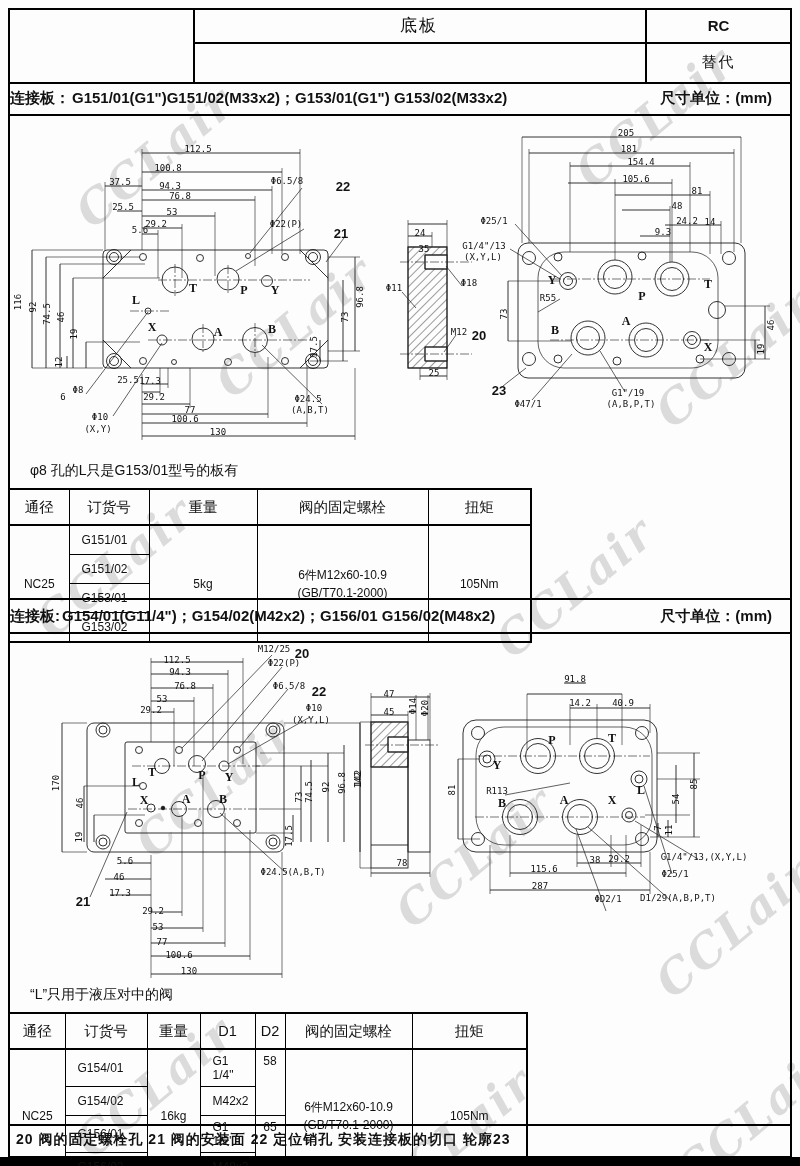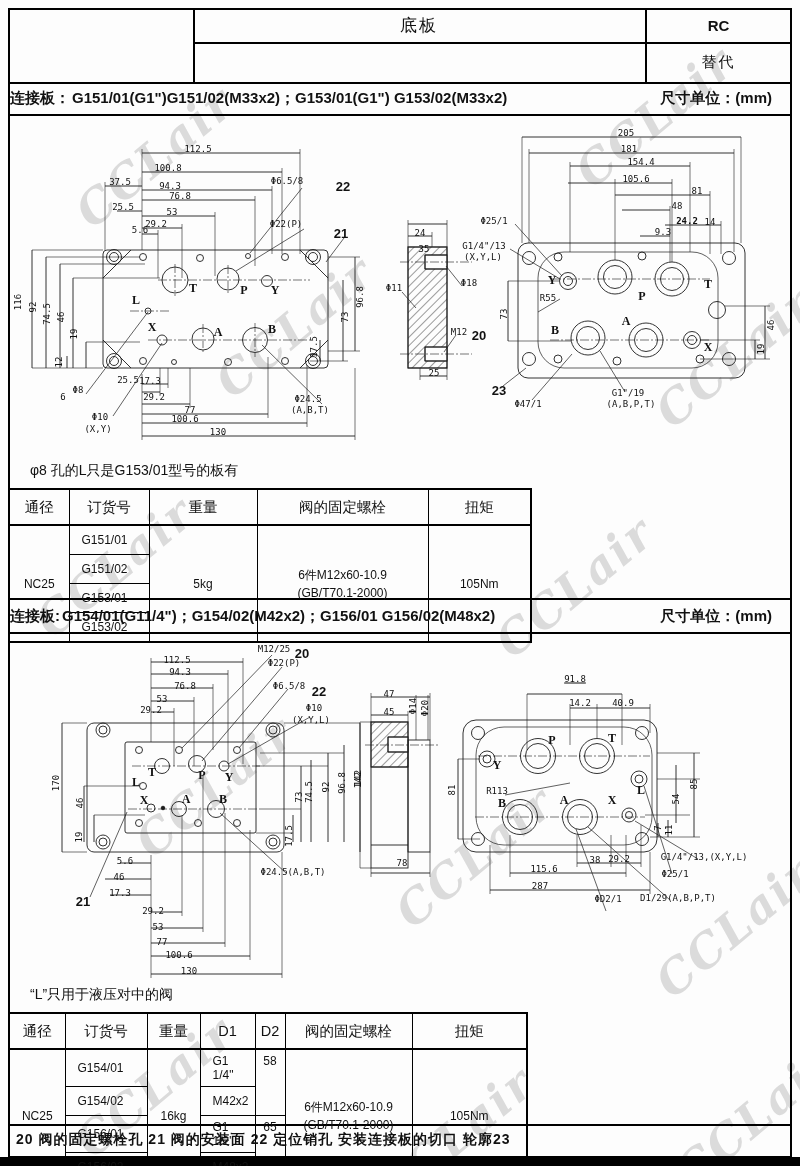--- a/index.html
+++ b/index.html
@@ -220,21 +220,21 @@
         <span class="dim c" style="left: 469px; top: 219px; transform: translate(-50%, -50%);">20</span>
         <span class="dim" style="left: 424px; top: 257px; transform: translate(-50%, -50%);">25</span>
       </div>
     <div class="label-layer">
         <span class="dim" style="left: 616px; top: 17px; transform: translate(-50%, -50%);">205</span>
         <span class="dim" style="left: 619px; top: 33px; transform: translate(-50%, -50%);">181</span>
         <span class="dim" style="left: 631px; top: 46px; transform: translate(-50%, -50%);">154.4</span>
         <span class="dim" style="left: 626px; top: 63px; transform: translate(-50%, -50%);">105.6</span>
         <span class="dim" style="left: 687px; top: 75px; transform: translate(-50%, -50%);">81</span>
         <span class="dim" style="left: 667px; top: 90px; transform: translate(-50%, -50%);">48</span>
-        <span class="dim" style="left: 677px; top: 105px; transform: translate(-50%, -50%); font-weight: bold;">24.2</span>
+        <span class="dim" style="left: 677px; top: 105px; transform: translate(-50%, -50%);">24.2</span>
         <span class="dim" style="left: 700px; top: 106px; transform: translate(-50%, -50%);">14</span>
         <span class="dim" style="left: 653px; top: 116px; transform: translate(-50%, -50%);">9.3</span>
         <span class="dim" style="left: 484px; top: 105px; transform: translate(-50%, -50%);">Φ25/1</span>
         <span class="dim" style="left: 474px; top: 130px; transform: translate(-50%, -50%);">G1/4"/13</span>
         <span class="dim" style="left: 473px; top: 141px; transform: translate(-50%, -50%);">(X,Y,L)</span>
         <span class="dim" style="left: 538px; top: 182px; transform: translate(-50%, -50%);">R55</span>
         <span class="dim" style="left: 494px; top: 198px; transform: translate(-50%, -50%) rotate(-90deg);">73</span>
         <span class="dim" style="left: 761px; top: 209px; transform: translate(-50%, -50%) rotate(-90deg);">46</span>
         <span class="dim" style="left: 751px; top: 233px; transform: translate(-50%, -50%) rotate(-90deg);">19</span>
         <span class="dim c" style="left: 489px; top: 274px; transform: translate(-50%, -50%);">23</span>

